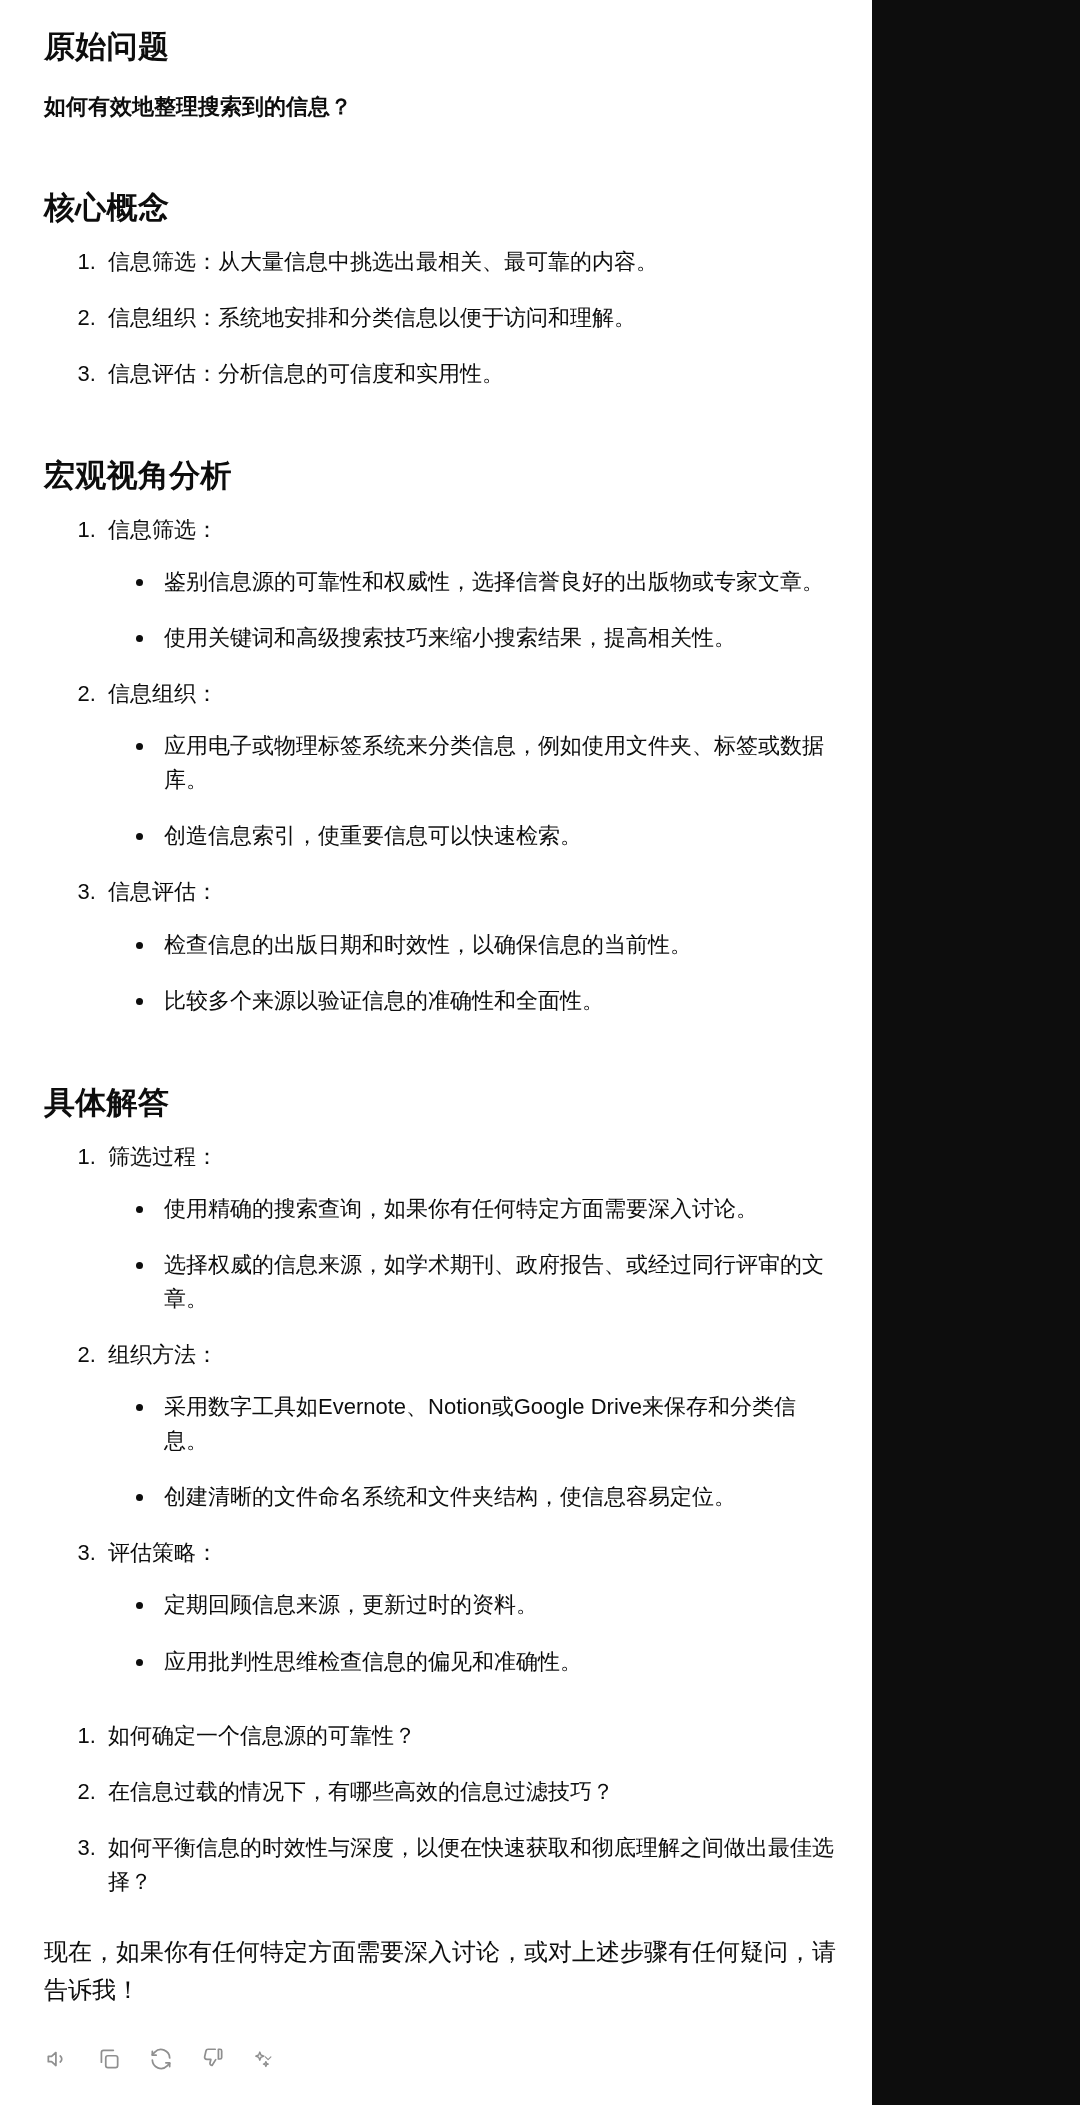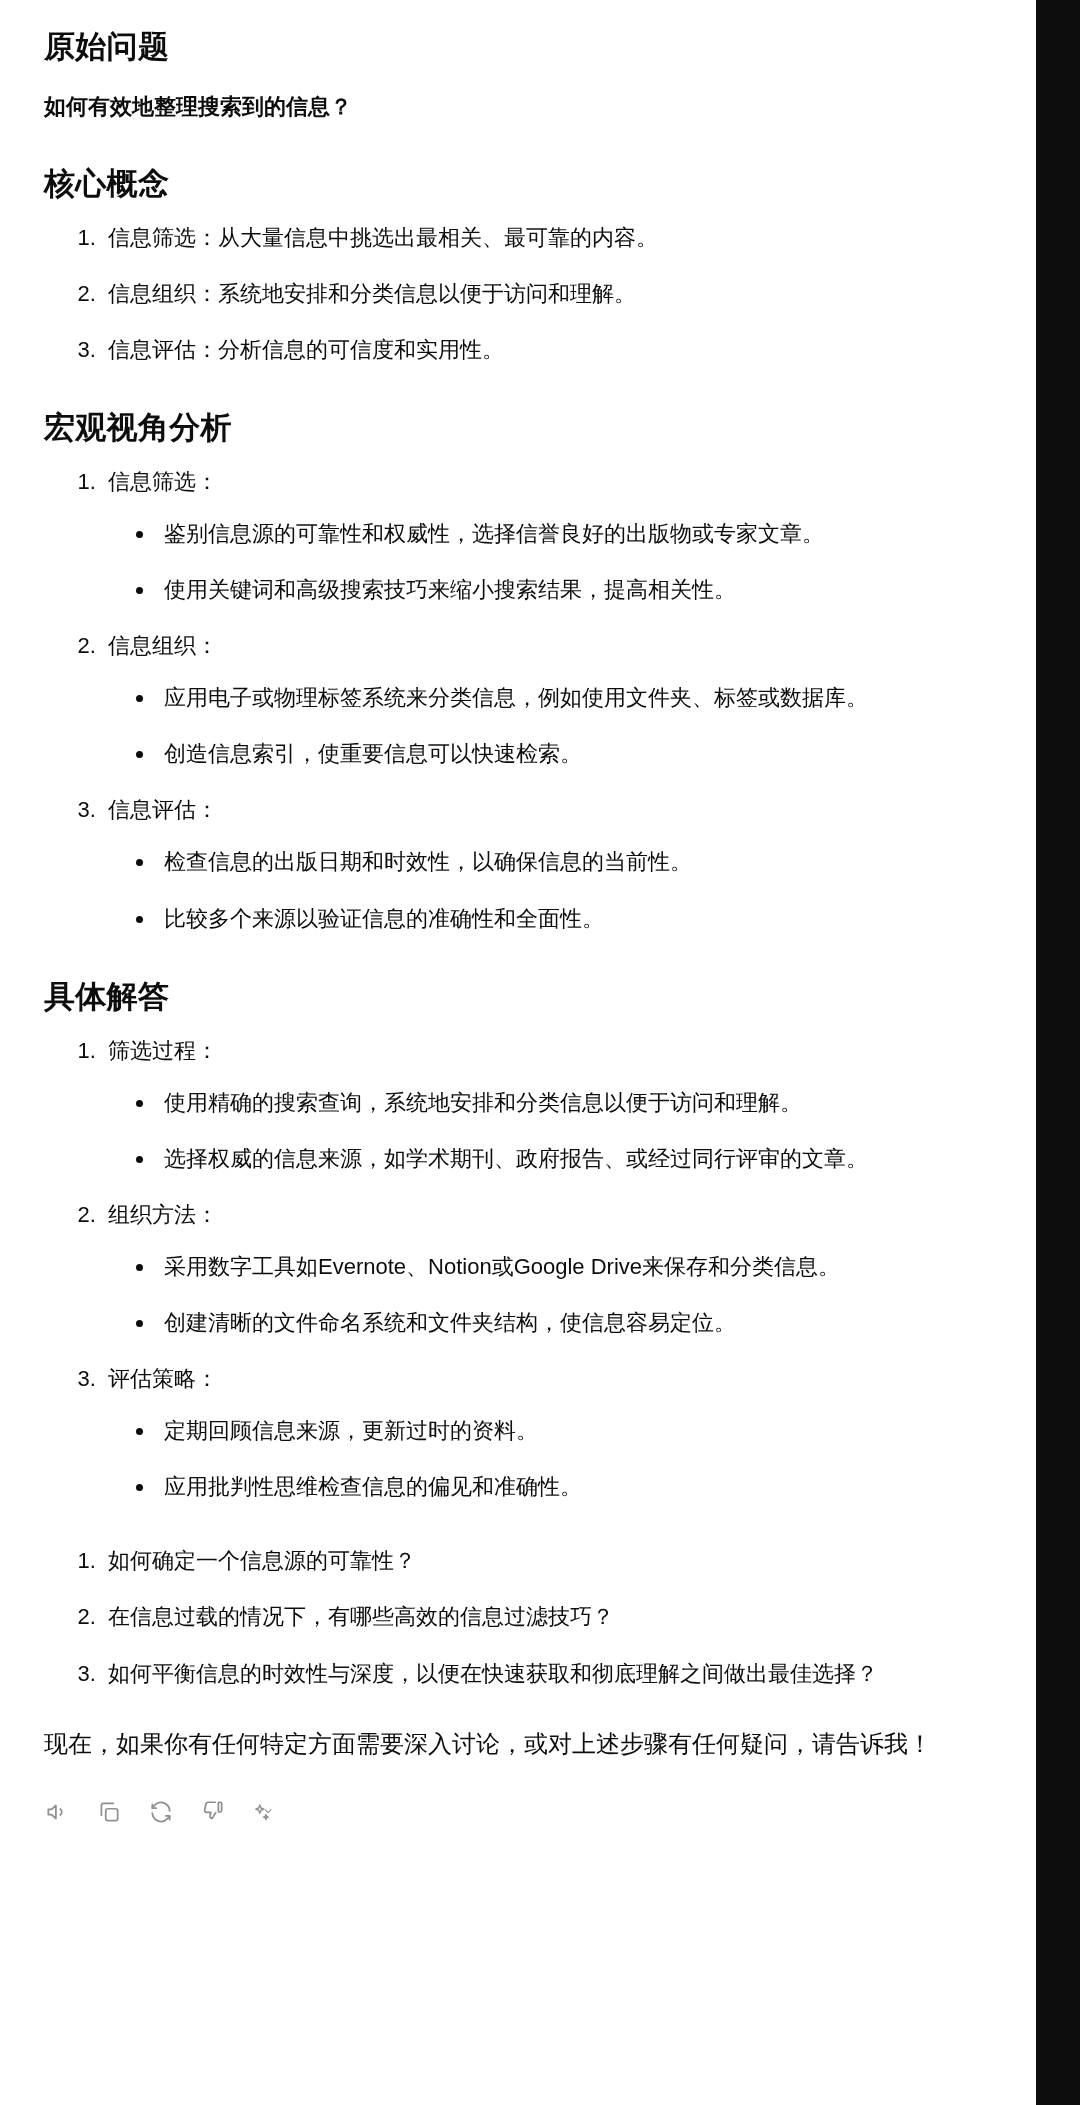--- a/index.html
+++ b/index.html
@@ -8,42 +8,42 @@
     padding: 0;
     background: #0d0d0d;
   }
   body {
     width: 1080px;
     min-height: 2105px;
     font-family: "Liberation Sans", "DejaVu Sans", sans-serif;
     color: #0d0d0d;
   }
   .page {
-    width: 1036px;
+    width: 872px;
     min-height: 2105px;
     background: #ffffff;
     padding: 26px 32px 0 44px;
     position: relative;
   }
   h2.section {
     font-size: 31px;
     font-weight: bold;
     margin: 0 0 0 0;
     padding: 0;
     line-height: 1.35;
     letter-spacing: 0.3px;
   }
   .section-block { margin-bottom: 6px; }
   .q-line {
     font-size: 22px;
     font-weight: bold;
     margin: 22px 0 0 0;
     line-height: 1.5;
   }
-  .gap-top-lg { margin-top: 40px; }
+  .gap-top-lg { margin-top: 64px; }
   .gap-top-md { margin-top: 40px; }
   ol.num {
     margin: 16px 0 0 0;
     padding-left: 58px;
     list-style: decimal;
   }
   ol.num > li {
     font-size: 22px;
     line-height: 1.55;
     margin: 0 0 22px 0;
@@ -154,21 +154,21 @@
       </li>
     </ol>
   </div>
 
   <div class="section-block gap-top-lg">
     <h2 class="section">具体解答</h2>
     <ol class="num">
       <li>
         <span class="bold">筛选过程</span><span class="bold">：</span>
         <ul class="bul">
-          <li class="plain-li">使用精确的搜索查询，系统地安排和分类信息以便于访问和理解。</li>
+          <li class="plain-li">使用精确的搜索查询，如果你有任何特定方面需要深入讨论。</li>
           <li class="plain-li">选择权威的信息来源，如学术期刊、政府报告、或经过同行评审的文章。</li>
         </ul>
       </li>
       <li>
         <span class="bold">组织方法</span><span class="bold">：</span>
         <ul class="bul">
           <li class="plain-li">采用数字工具如Evernote、Notion或Google Drive来保存和分类信息。</li>
           <li class="plain-li">创建清晰的文件命名系统和文件夹结构，使信息容易定位。</li>
         </ul>
       </li>

